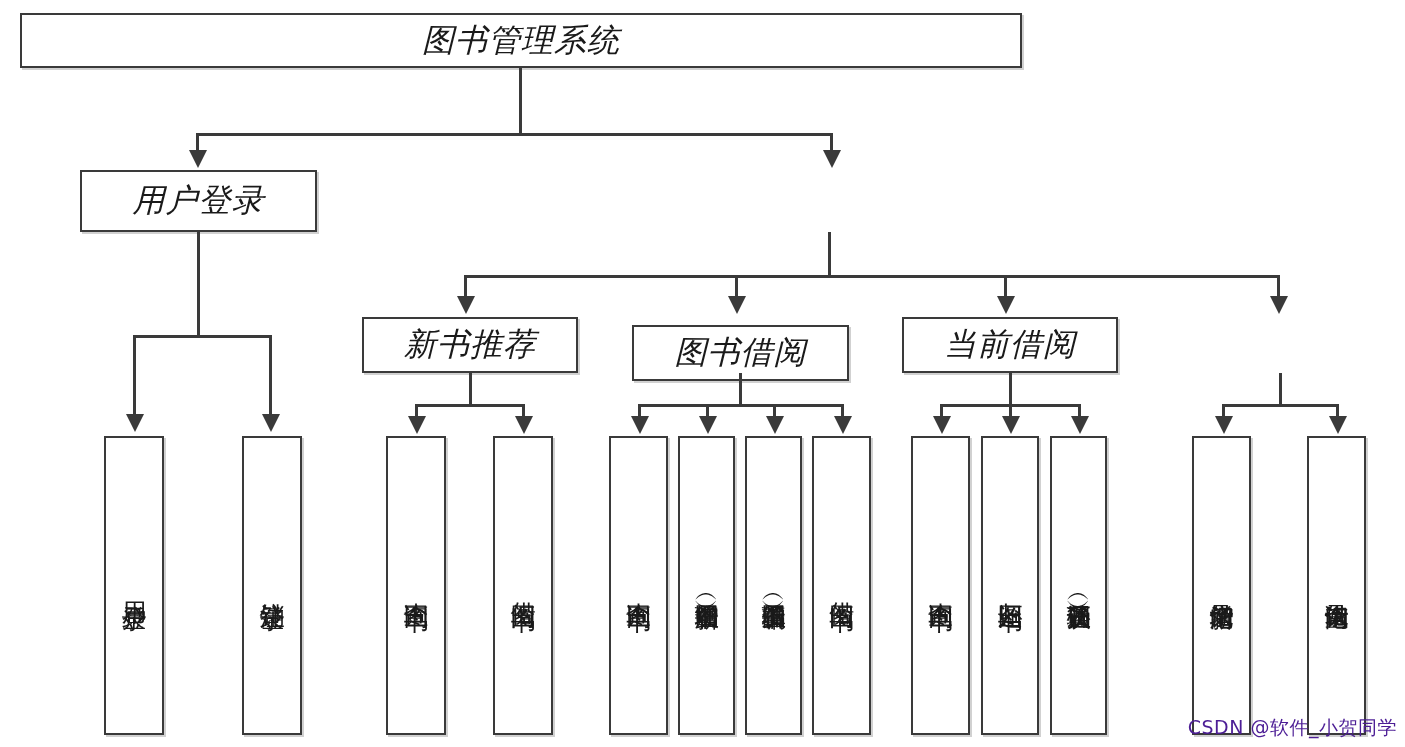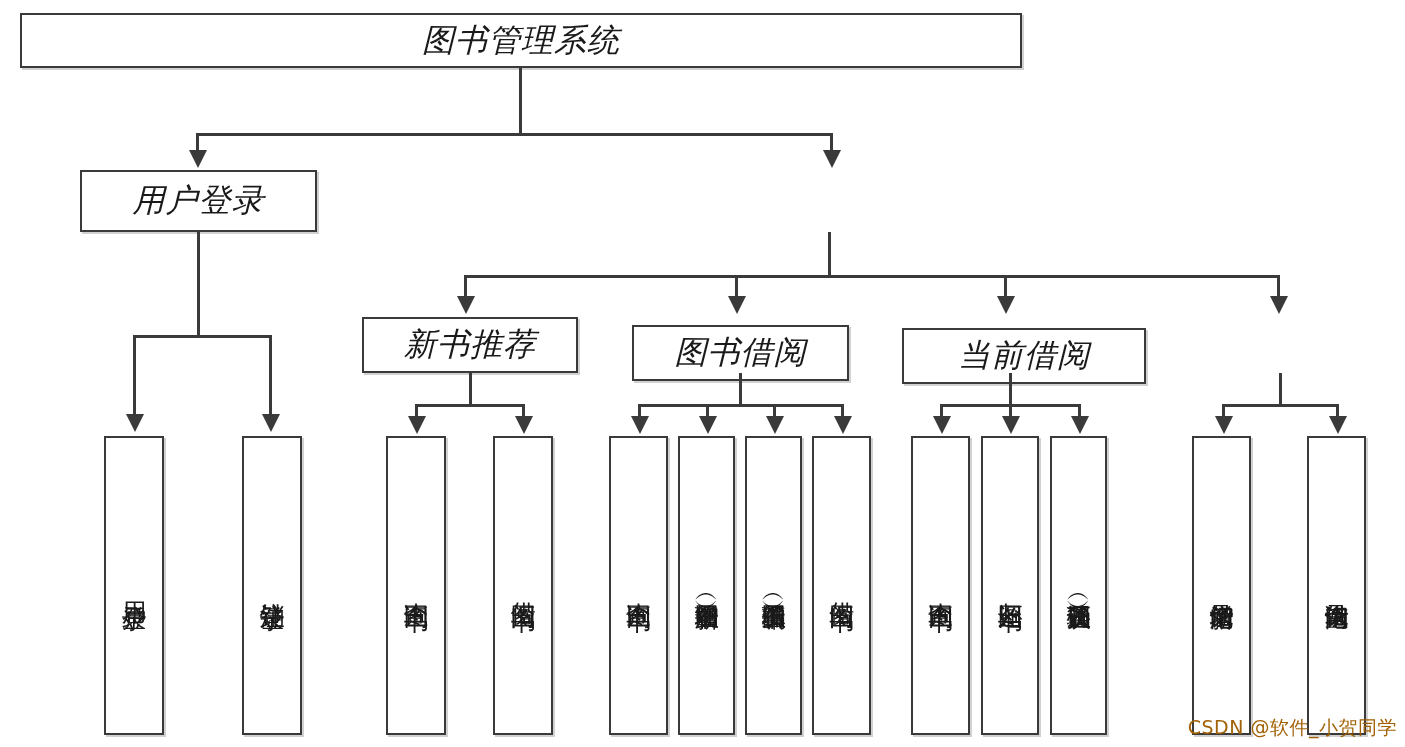--- a/index.html
+++ b/index.html
@@ -77,21 +77,21 @@
     height: 0;
     border-left: 9px solid transparent;
     border-right: 9px solid transparent;
     border-top: 18px solid #3a3a3a;
   }
   .watermark {
     position: absolute;
     right: 8px;
     bottom: 6px;
     font-size: 19px;
-    color: #a16207;
+    color: #4c1d95;
     letter-spacing: 0.5px;
     white-space: nowrap;
     pointer-events: none;
   }
 </style>
 </head>
 <body>
 
 <div id="canvas">
 
@@ -127,21 +127,21 @@
   <div class="arrow" style="left:997px; top:296px;"></div>
   <div class="vline" style="left:1277px; top:275px; height:25px;"></div>
   <div class="arrow" style="left:1270px; top:296px;"></div>
 
   <div class="node h shadow" style="left:362px; top:317px; width:216px; height:56px;">
     <span class="label">新书推荐</span>
   </div>
   <div class="node h shadow" style="left:632px; top:317px; width:217px; height:56px;margin-top:8px;">
     <span class="label">图书借阅</span>
   </div>
-  <div class="node h shadow" style="left:902px; top:328px; width:244px; height:56px;">
+  <div class="node h shadow" style="left:902px; top:317px; width:216px; height:56px;">
     <span class="label">当前借阅</span>
   </div>
 
   <div class="vline" style="left:469px; top:373px; height:33px;"></div>
   <div class="hline" style="left:415px; top:404px; width:110px;"></div>
   <div class="vline" style="left:415px; top:404px; height:14px;"></div>
   <div class="arrow" style="left:408px; top:416px;"></div>
   <div class="vline" style="left:522px; top:404px; height:14px;"></div>
   <div class="arrow" style="left:515px; top:416px;"></div>
 

